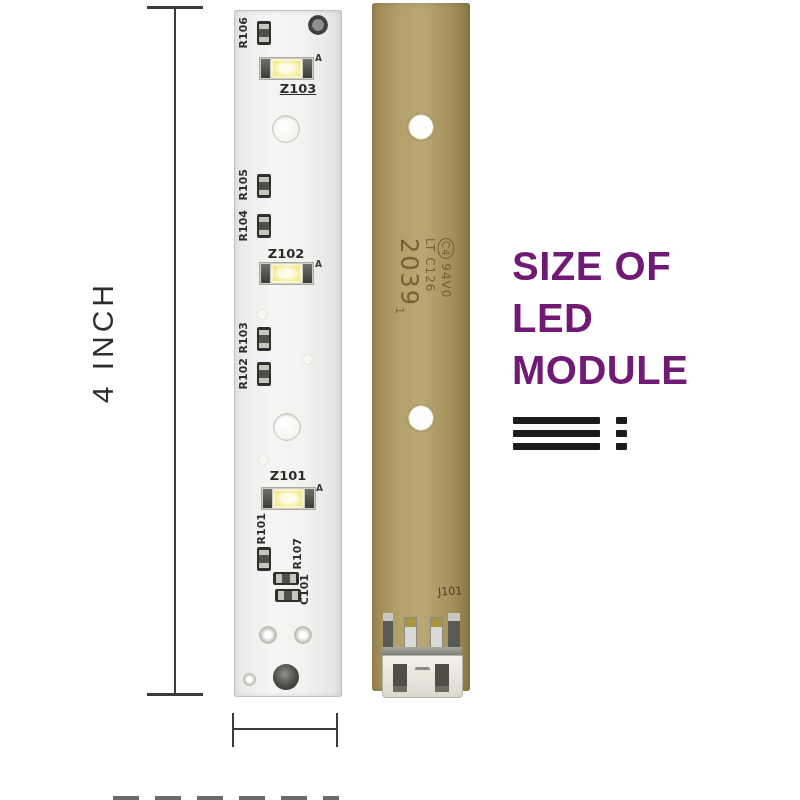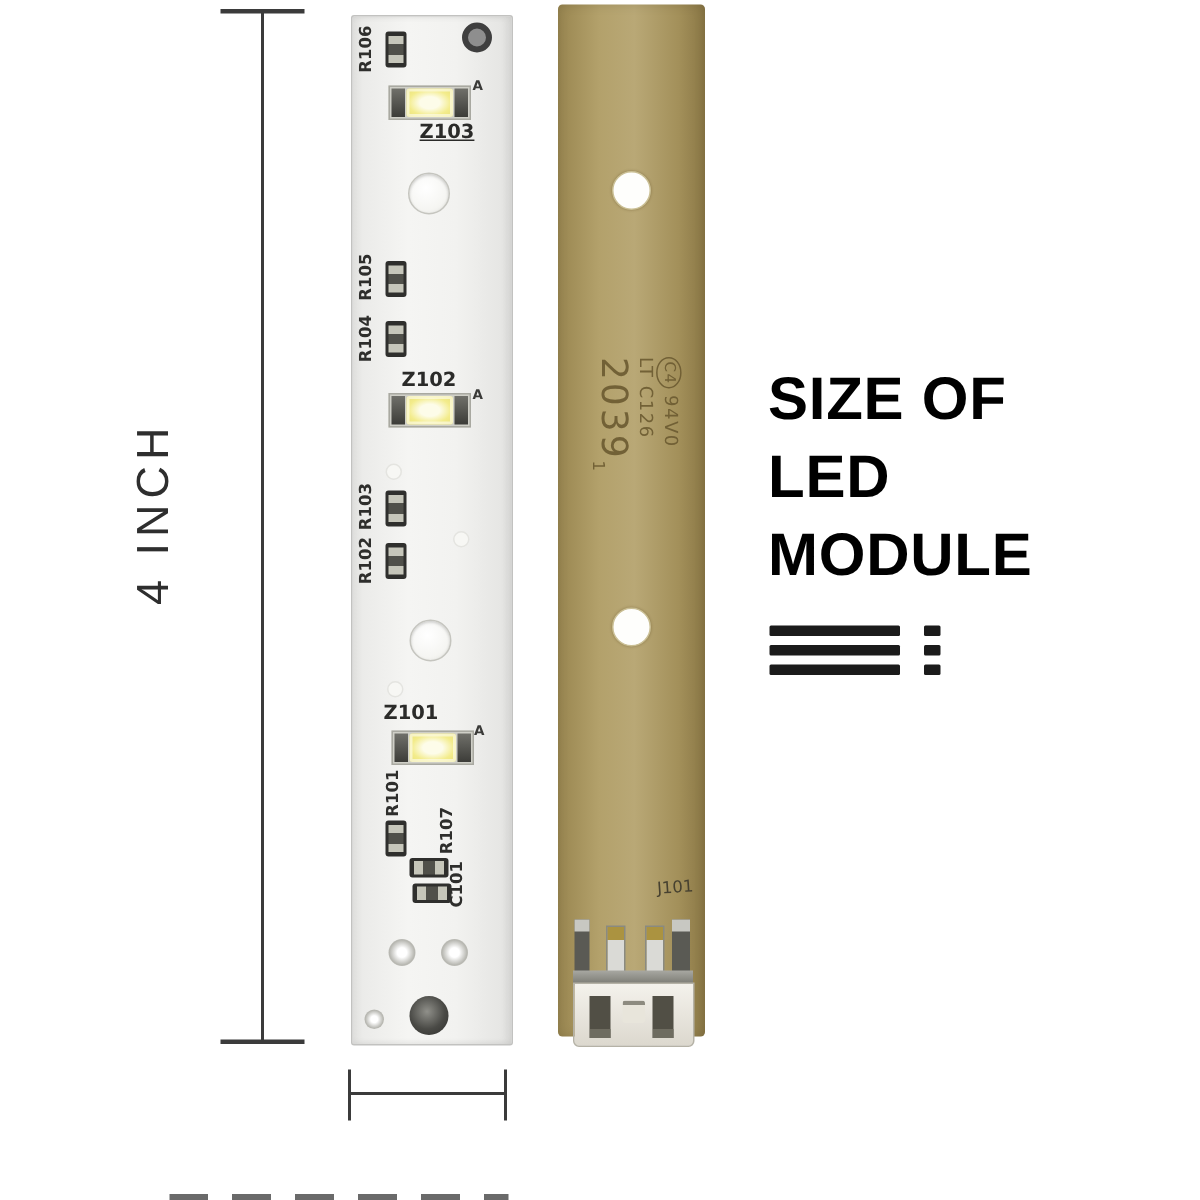--- a/index.html
+++ b/index.html
@@ -66,21 +66,21 @@
   .conn-cap{background:#c8c8c2;}
   .conn-pin{background:linear-gradient(180deg,#ab9340 0 9px,#dadad6 9px);
             border:1px solid #8a8a80;box-sizing:border-box;}
   .conn-mid{background:linear-gradient(180deg,#a8a8a2,#76766e);}
   .conn-body{background:linear-gradient(180deg,#f4f2ec,#dcd8ce);border:1px solid #b5b2a6;
              border-radius:0 0 4px 4px;box-sizing:border-box;}
   .conn-slot{background:#514f45;box-shadow:inset 0 -6px 0 #6e6c60;}
   .conn-notch{background:#e8e5db;border-top:3px solid #8d8b80;border-radius:2px;}
 
   
-  .cap-line{font-size:40px;font-weight:700;color:#000000;line-height:52px;
+  .cap-line{font-size:40px;font-weight:700;color:#701a75;line-height:52px;
             letter-spacing:.5px;font-family:"Liberation Sans",sans-serif;}
   .bar{background:#1b1b1b;border-radius:1px;}
   .remnant{background:repeating-linear-gradient(90deg,#6a6a6a 0 26px,transparent 26px 42px);}
 </style>
 </head>
 <body>
 
 <div class="stage">
 
   <div class="abs dim" style="left:174px;top:8px;width:2px;height:687px;"></div>
@@ -140,21 +140,21 @@
 
     <div class="abs vtext silk" style="left:3px;top:347px;">R102</div>
     <div class="abs res-v" style="left:22px;top:351px;">
         <i></i>
       </div>
 
     <div class="abs hole" style="left:38px;top:402px;width:26px;height:26px;"></div>
 
     <div class="abs via" style="left:23px;top:443px;width:9px;height:9px;"></div>
 
-    <div class="abs zlabel" style="left:14px;top:457px;width:50px;">Z101</div>
+    <div class="abs zlabel" style="left:28px;top:457px;width:50px;">Z101</div>
     <div class="abs led" style="left:26px;top:476px;">
         <i class="cap"></i>
         <i class="body"></i>
         <i class="cap"></i>
       </div>
     <div class="abs anode" style="left:81px;top:472px;">A</div>
 
     <div class="abs vtext silk" style="left:21px;top:502px;">R101</div>
     <div class="abs res-v" style="left:22px;top:536px;">
         <i></i>

